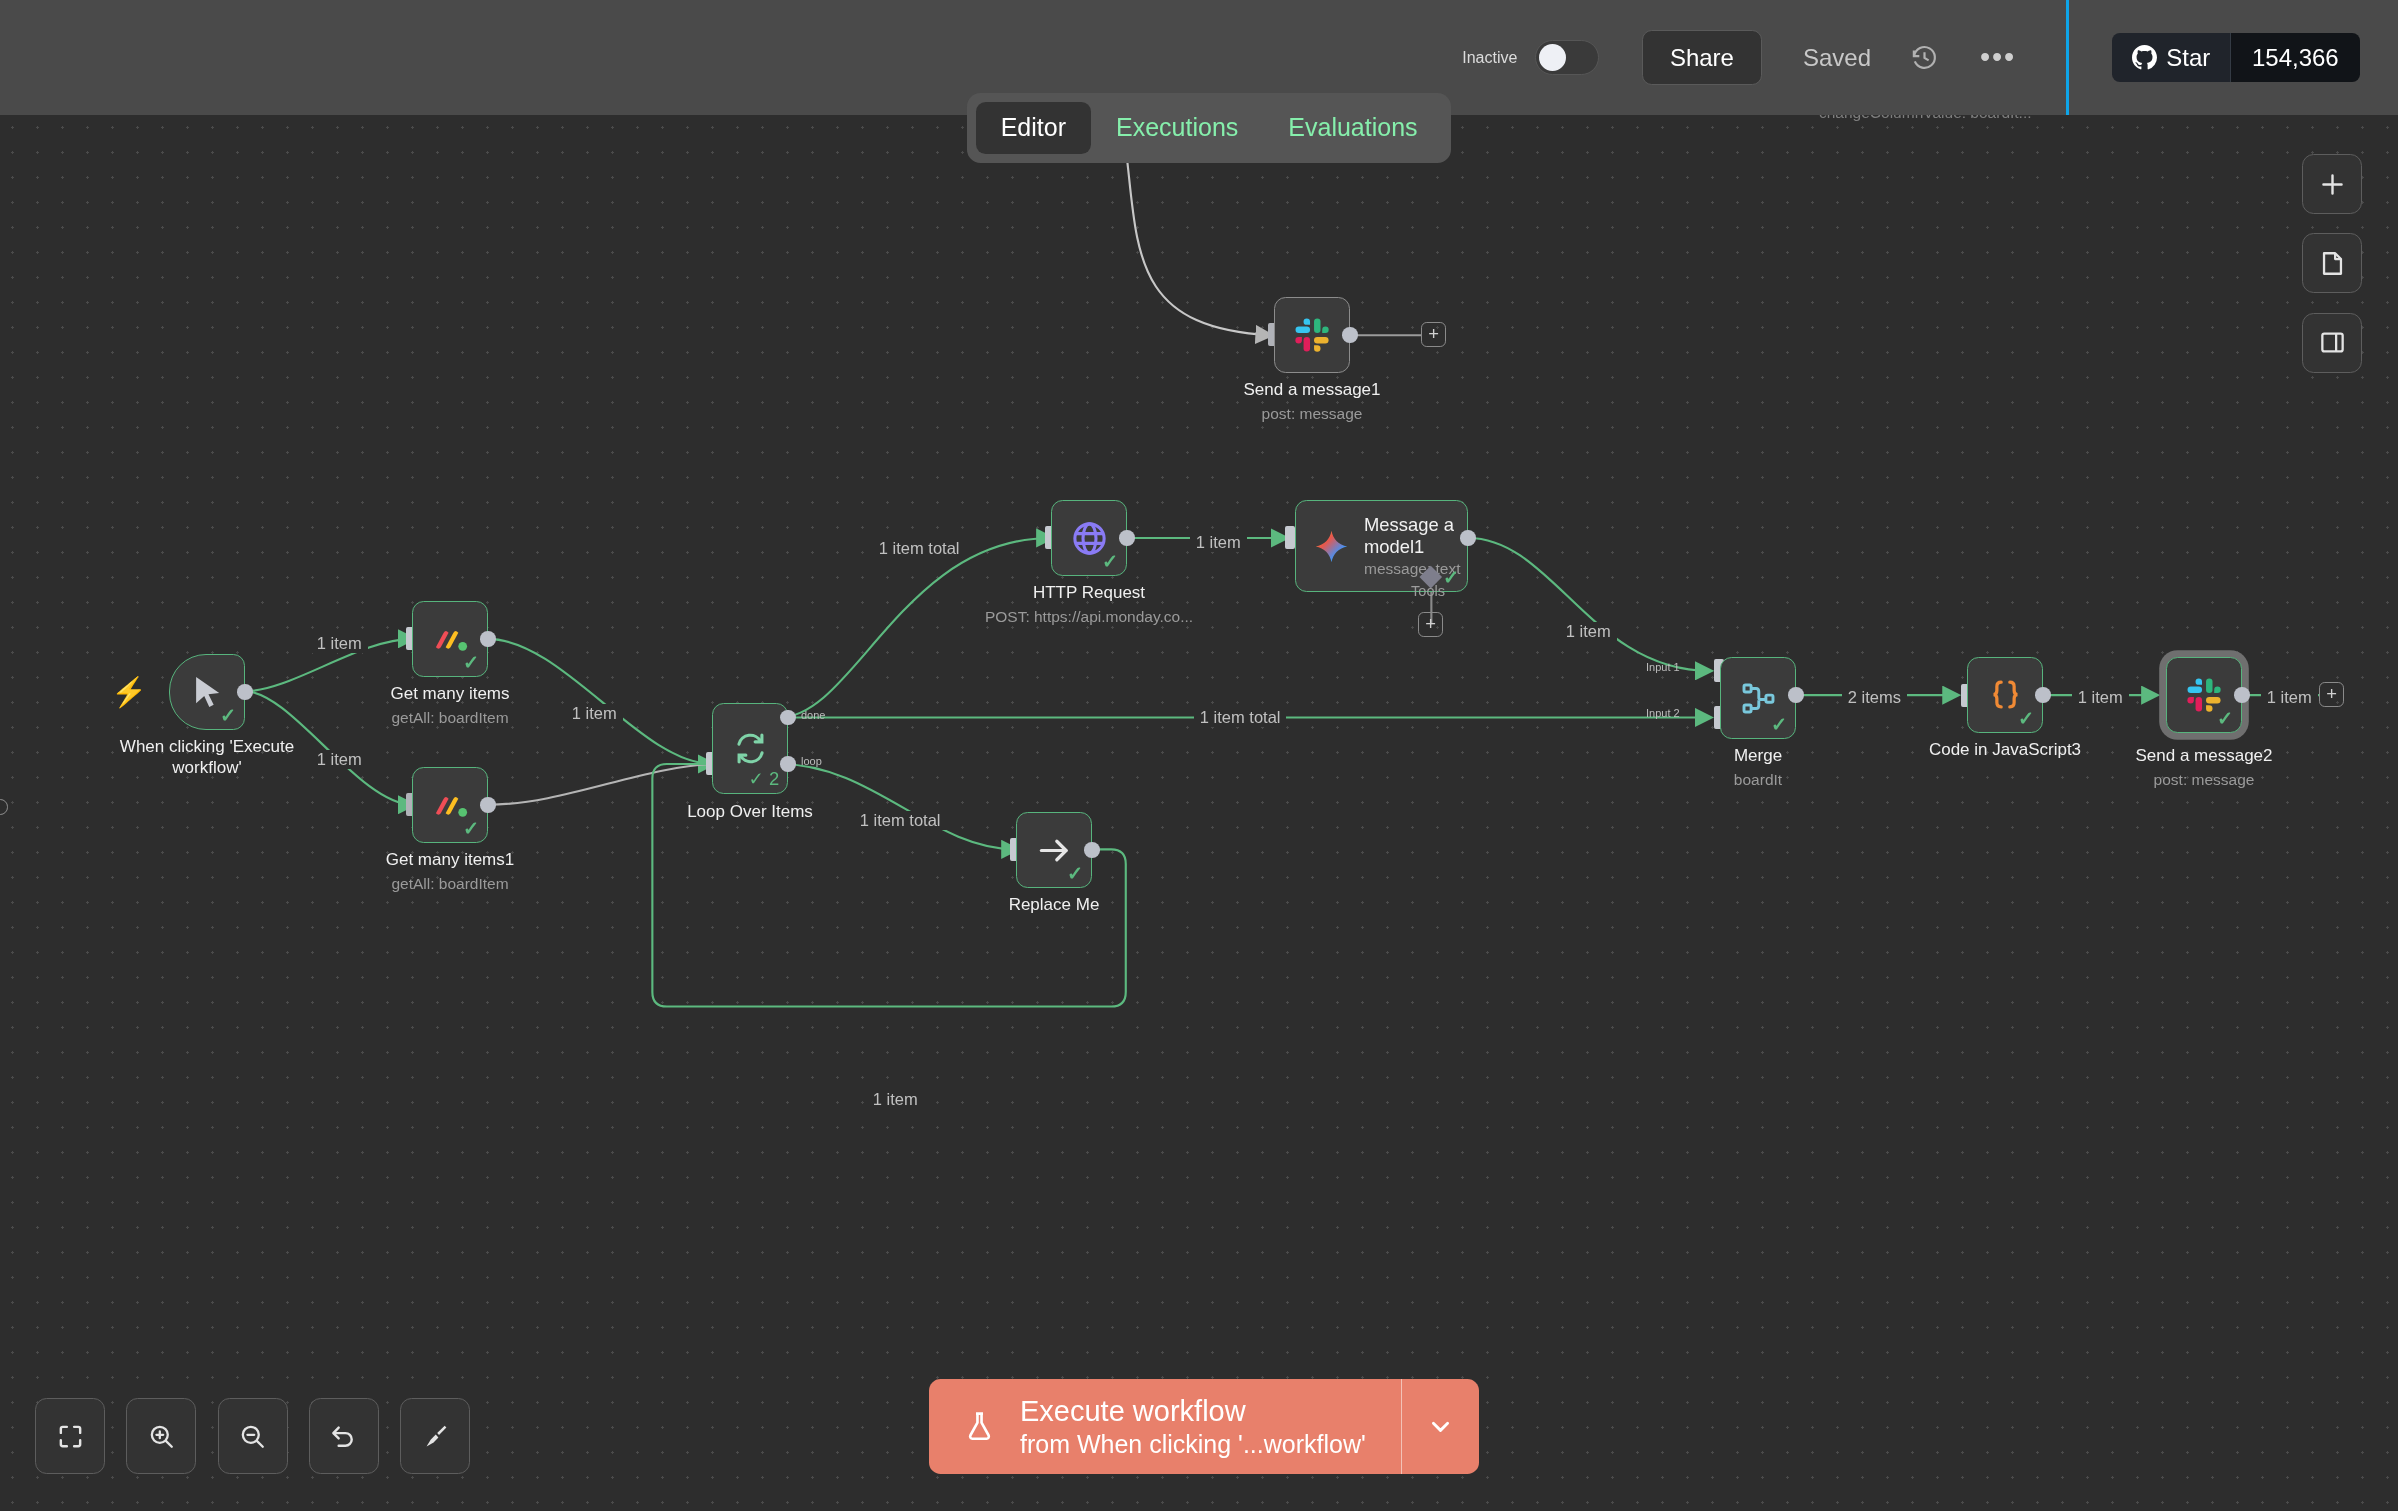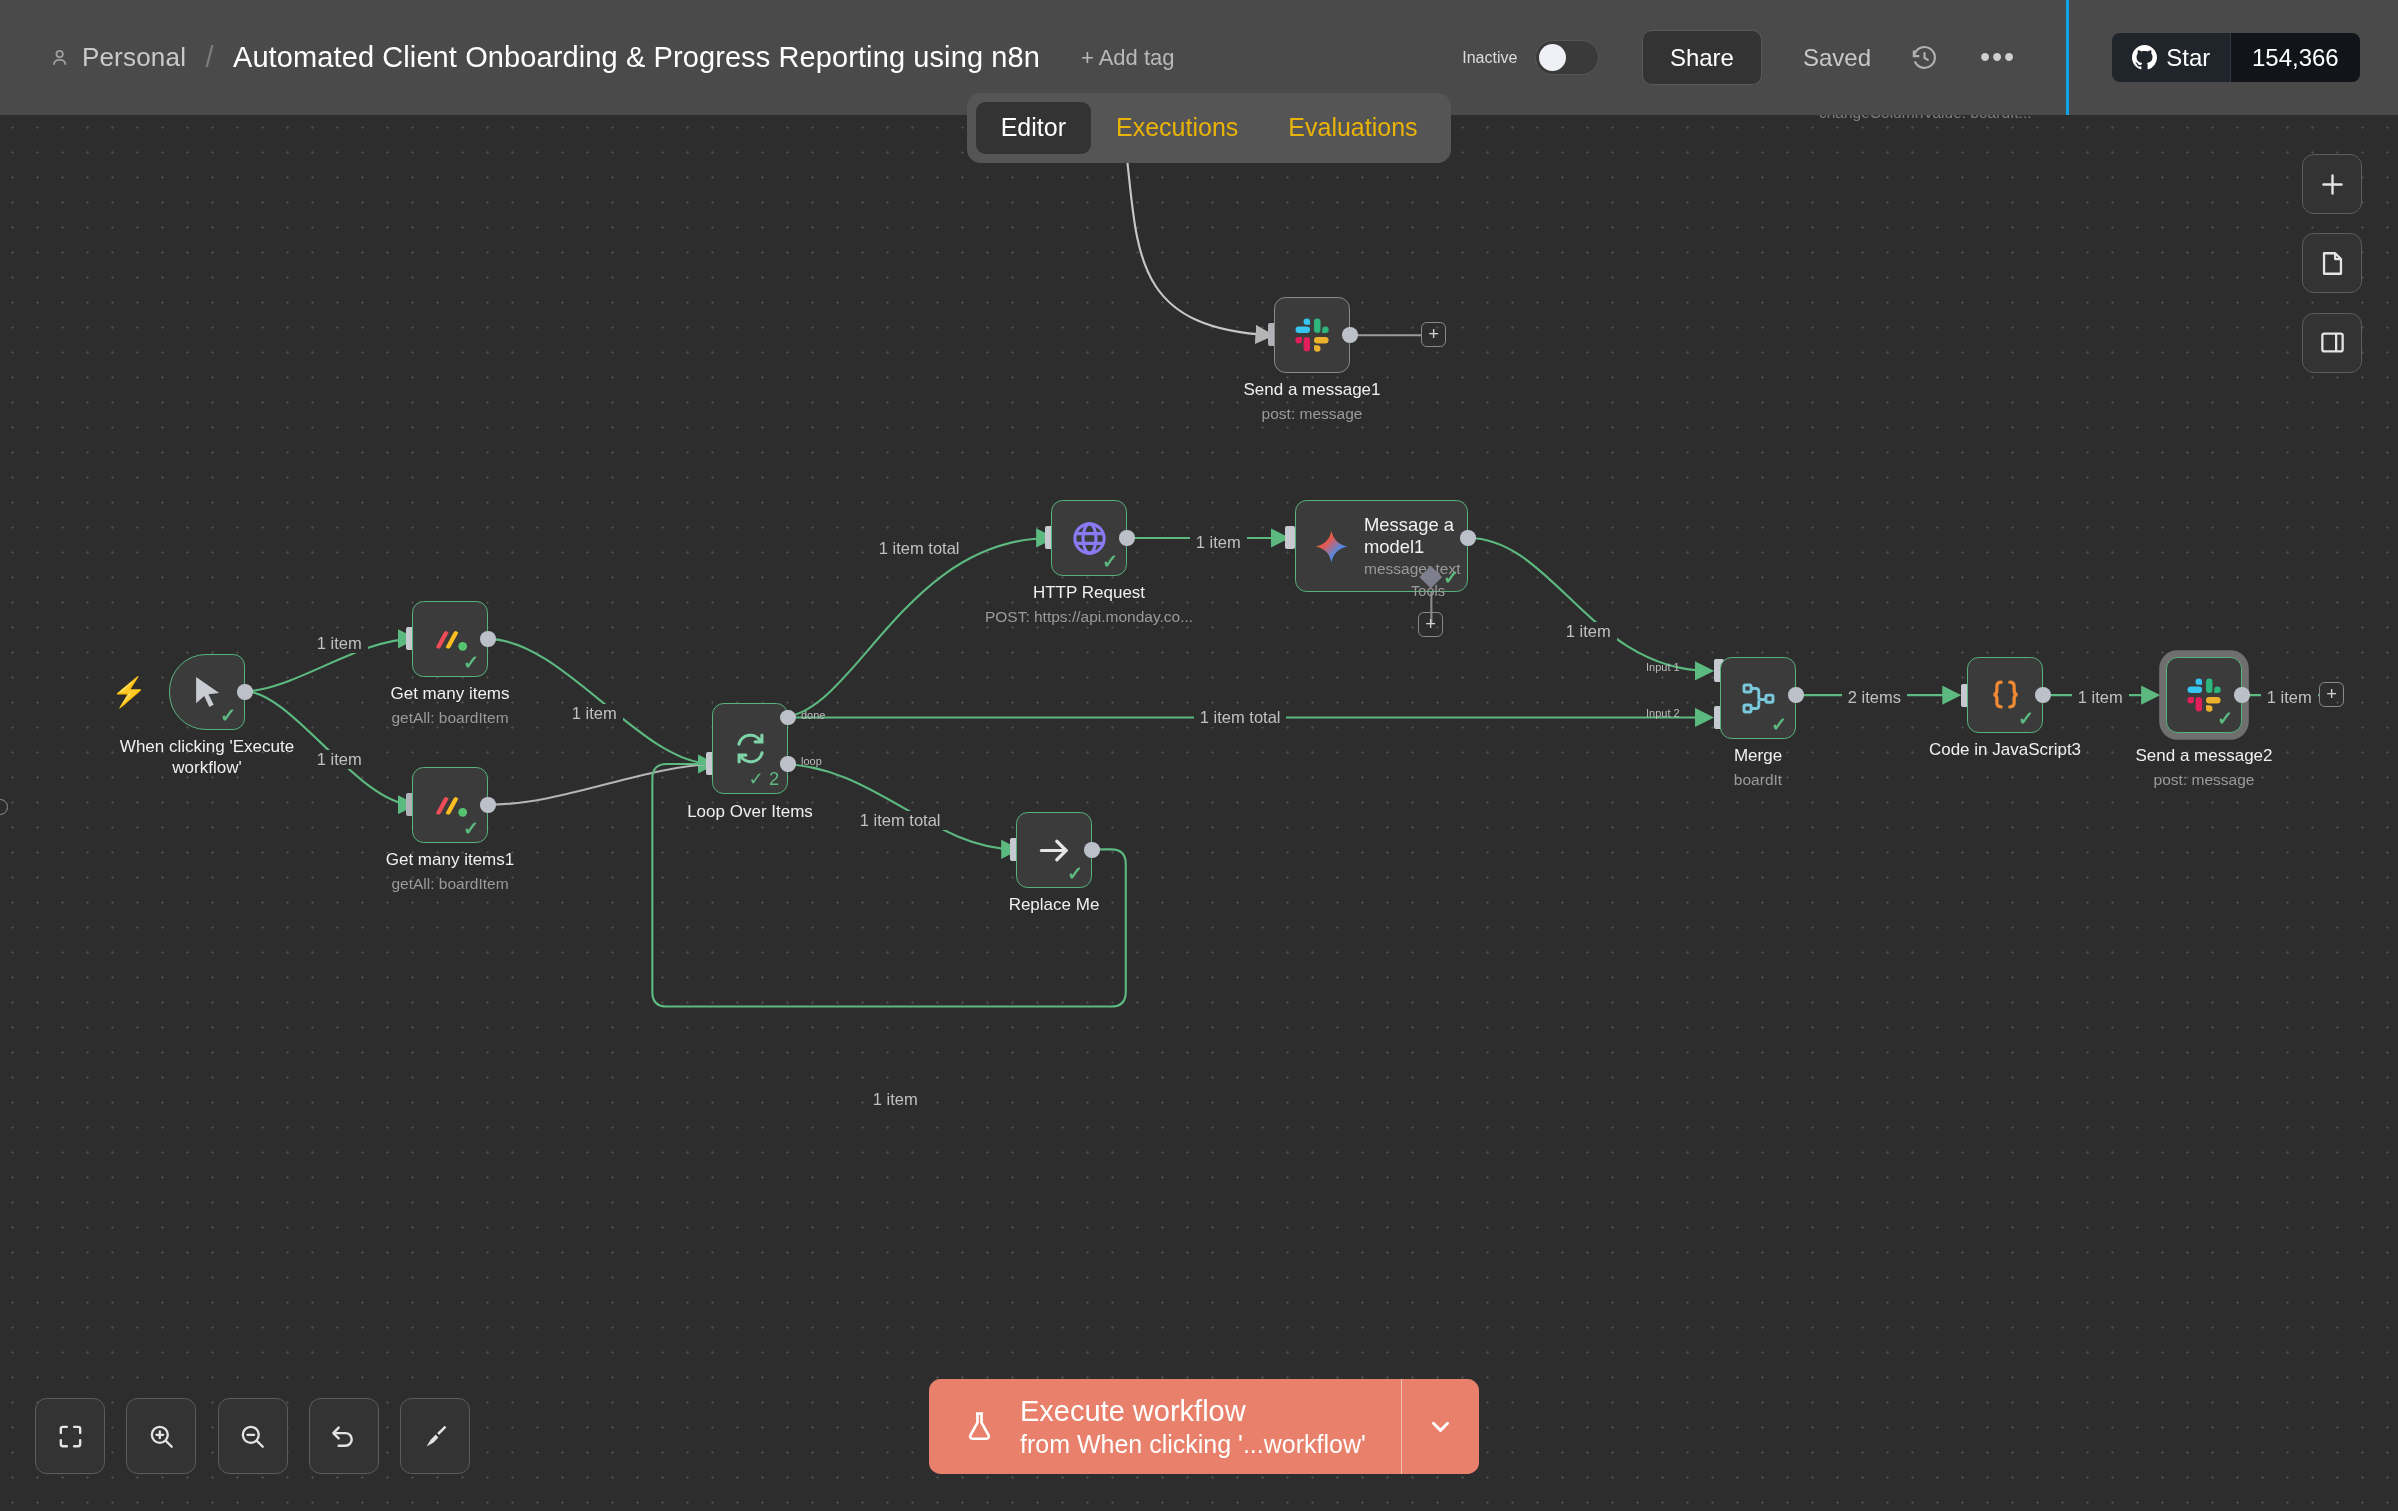--- a/index.html
+++ b/index.html
@@ -70,21 +70,21 @@
   .gh-pad { width: 39px; }
 
   
   .tabs {
     position: absolute; top: 93px; left: 967px;
     display: flex; align-items: center; gap: 0;
     background: #555555; border-radius: 13.6px; padding: 8.7px;
     z-index: 45;
   }
   .tab {
-    font-size: 25px; color: #eab308; padding: 11.6px 25px; border-radius: 9.7px;
+    font-size: 25px; color: #86efac; padding: 11.6px 25px; border-radius: 9.7px;
     white-space: nowrap;
   }
   .tab.active { background: #333333; color: #ffffff; }
 
   
   .canvas {
     position: absolute; top: 115px; left: 0;
     width: 2399px; height: 1396px;
     background-color: #2d2d2d;
     background-image: radial-gradient(circle, #4a4a4a 1.3px, transparent 1.3px);
@@ -182,32 +182,20 @@
     position: absolute; left: -7.8px; top: 684px; width: 15.5px; height: 15.5px;
     border-radius: 50%; border: 1.9px solid #8f8f8f;
   }
 </style>
 </head>
 <body>
 
 <div id="app">
 
   <div class="header">
-    <div class="hdr-left">
-      <span class="person-icon">
-        <svg viewBox="0 0 24 24" width="21.3" height="21.3" fill="none" stroke="#c0c0c0" stroke-width="2">
-          <circle cx="12" cy="8" r="3.6"></circle>
-            <path d="M5.5 20c0-3.6 2.9-5.6 6.5-5.6s6.5 2 6.5 5.6"></path>
-        </svg>
-      </span>
-      <span class="breadcrumb-personal">Personal</span>
-      <span class="bc-sep">/</span>
-      <span class="wf-title">Automated Client Onboarding &amp; Progress Reporting using n8n</span>
-      <span class="add-tag">+ Add tag</span>
-    </div>
 
     <div class="hdr-right">
       <span class="inactive-label">Inactive</span>
       <div class="toggle">
         <div class="toggle-knob"></div>
       </div>
       <div class="share-btn">Share</div>
       <span class="saved-label">Saved</span>
       <span class="hist-icon">
         <svg viewBox="0 0 24 24" width="29" height="29" fill="none" stroke="#cfcfcf" stroke-width="1.8">

